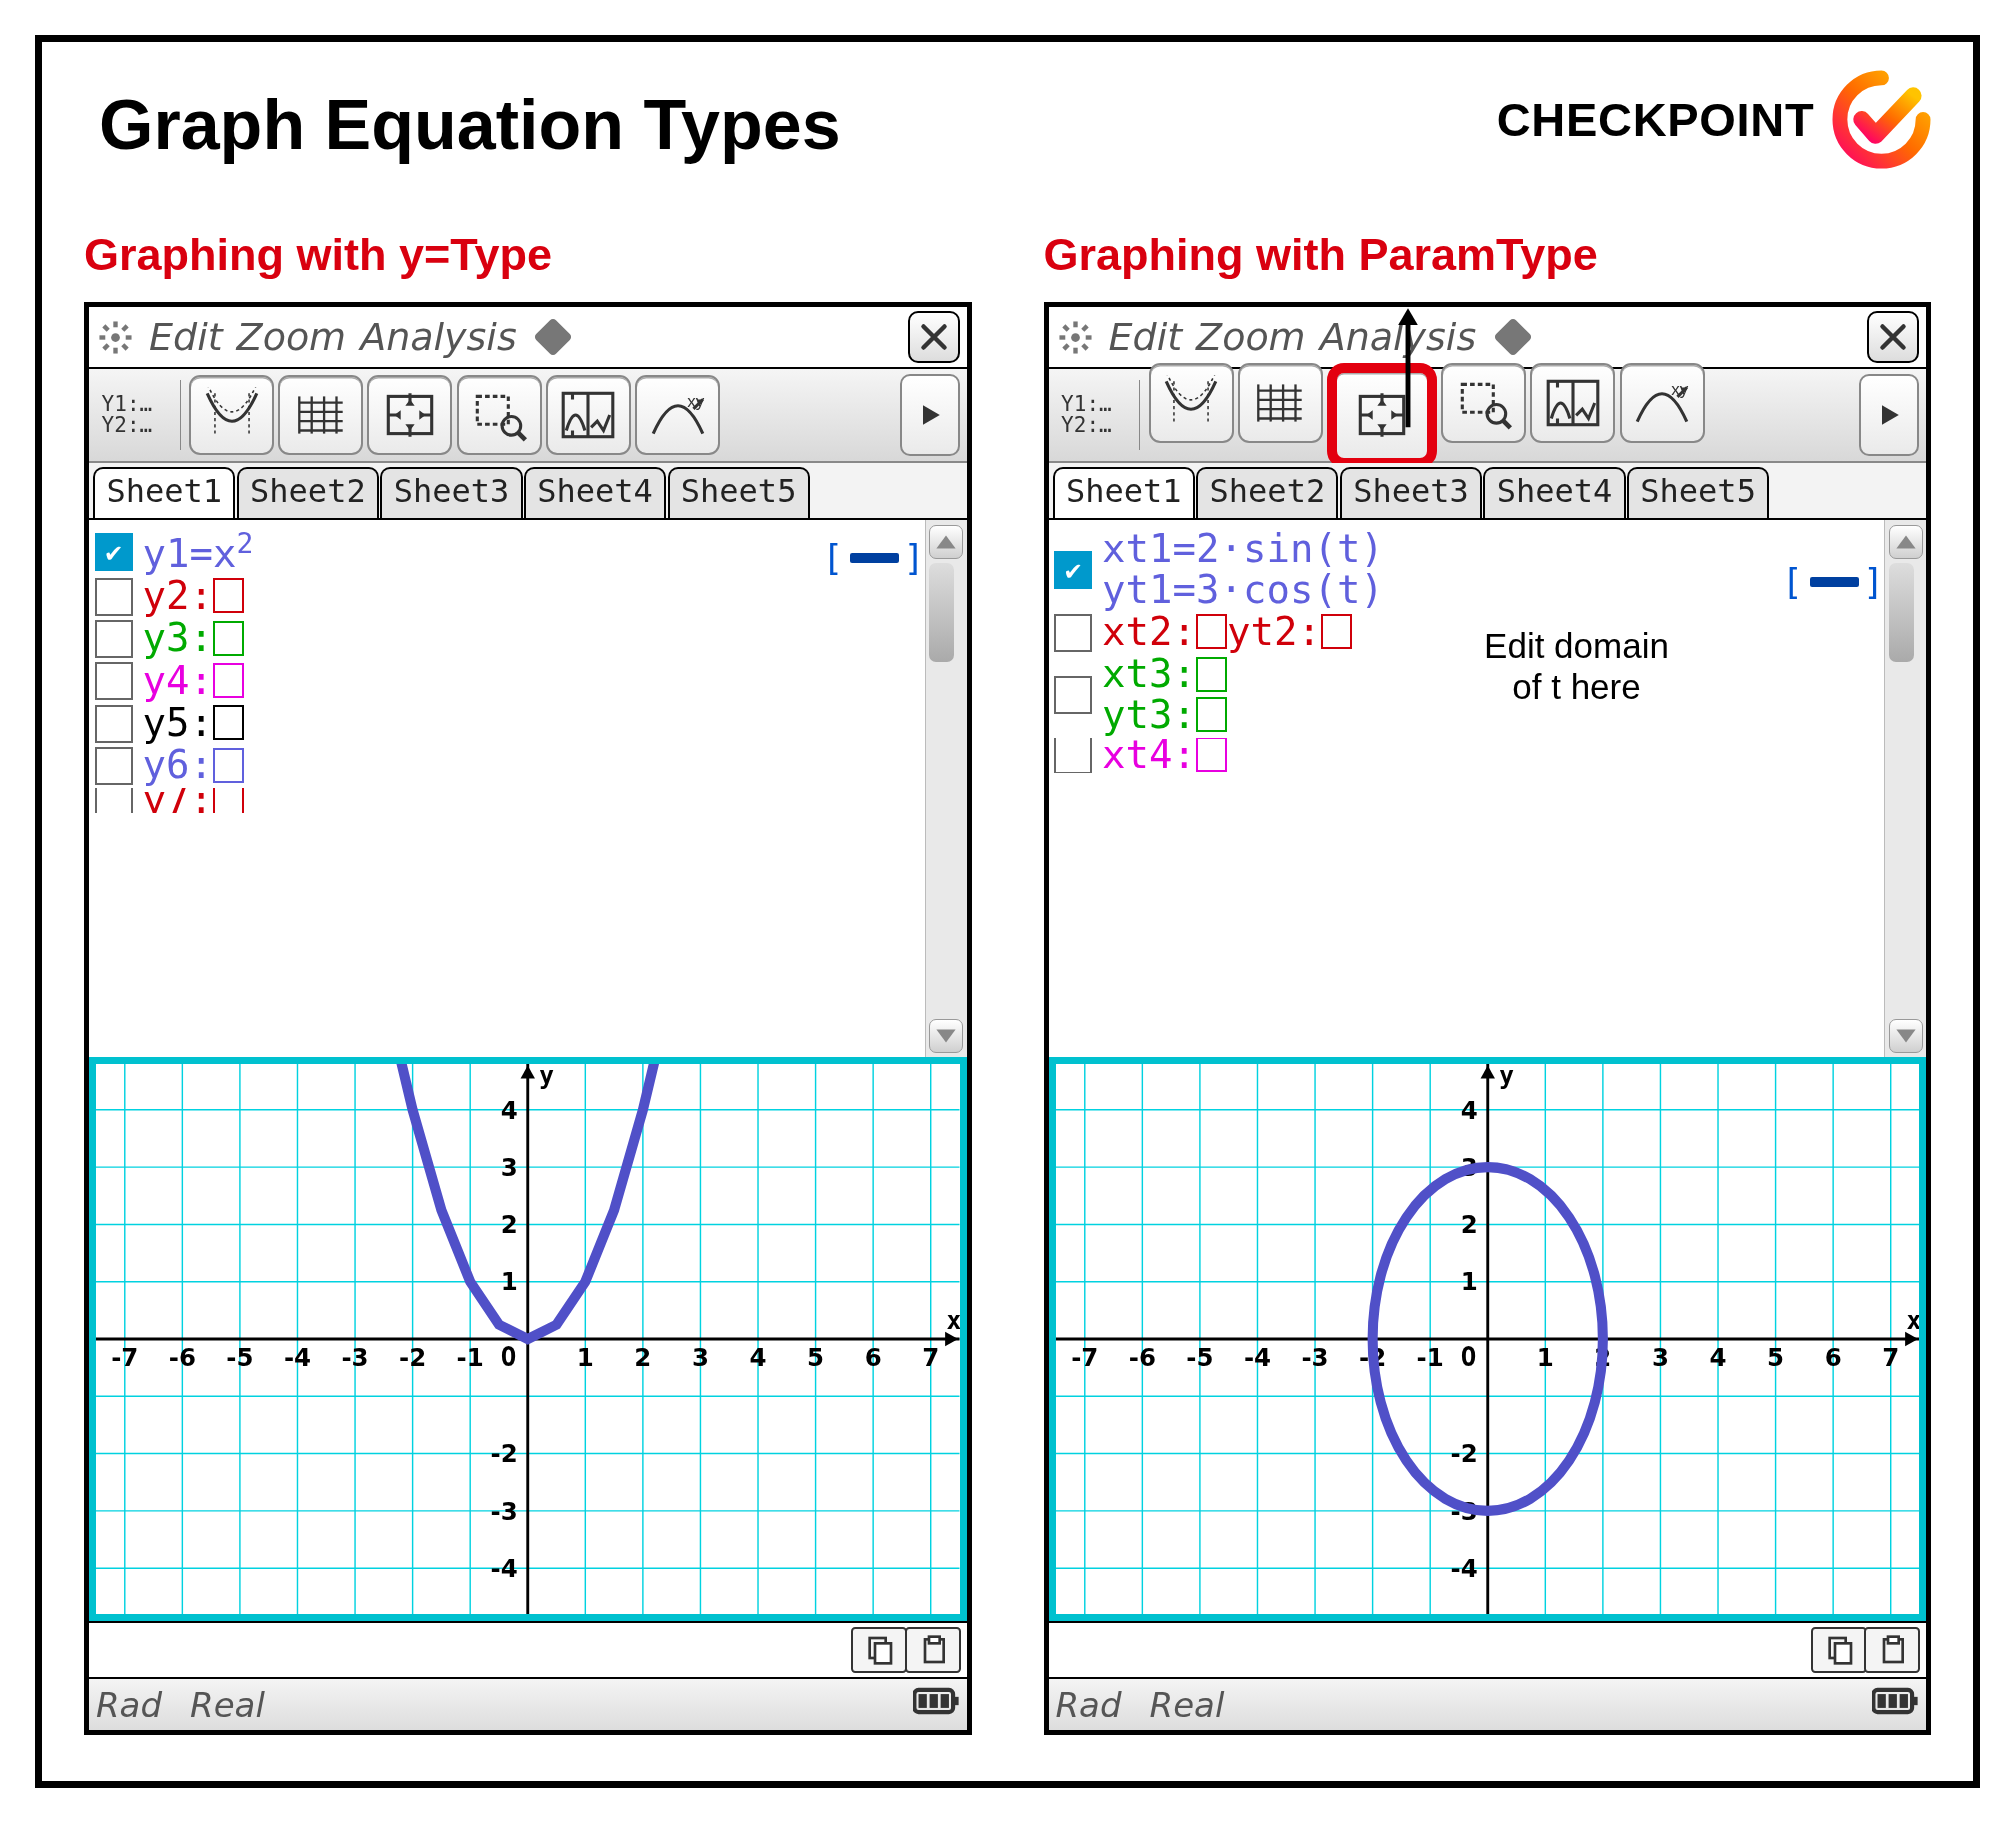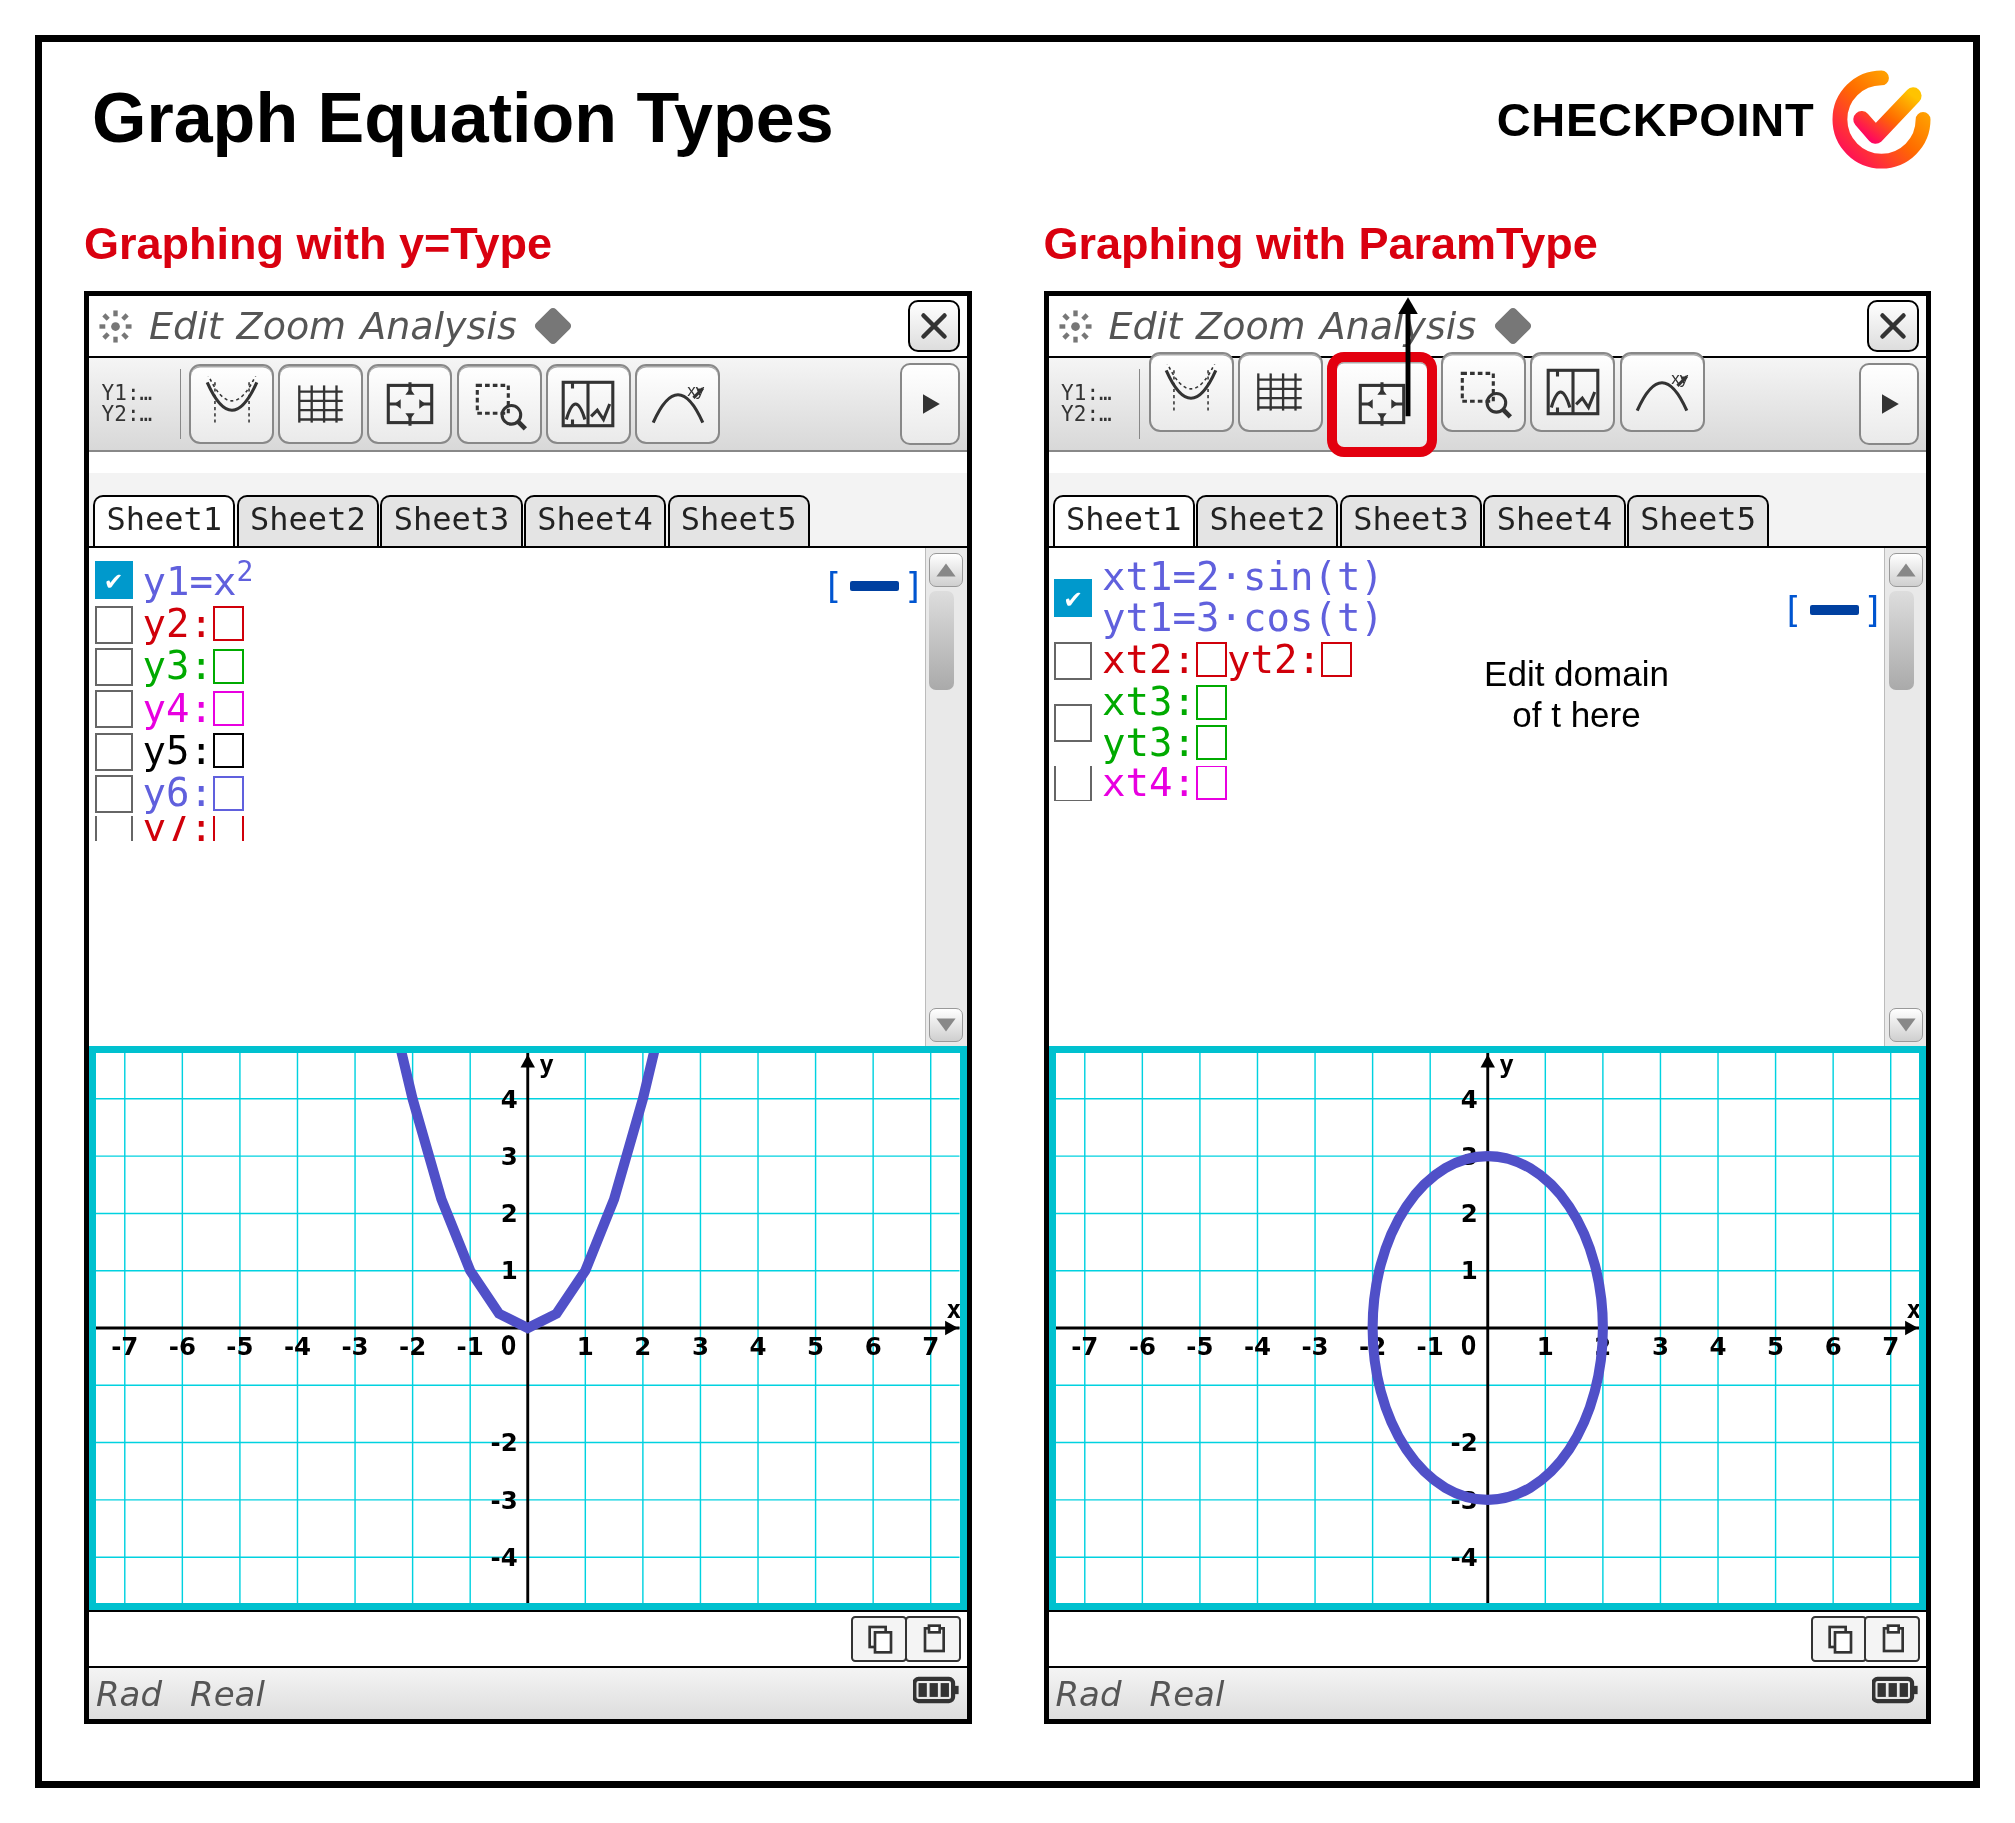--- a/index.html
+++ b/index.html
@@ -26,21 +26,21 @@
   .page{
     box-sizing:border-box;
     width:100%;height:100%;
     border:7px solid #000;
     padding:28px 42px 28px 42px;
     position:relative;
   }
   .header{
     display:flex;justify-content:space-between;align-items:flex-start;
   }
-  .title{font-size:70px;font-weight:700;margin:8px;}
+  .title{font-size:70px;font-weight:700;margin:15px;}
   .checkpoint{display:flex;align-items:center;gap:17.6px;}
   .checkpoint-label{font-size:47px;font-weight:800;letter-spacing:0.7px;}
   .checkpoint-icon svg{width:99px;height:99px;display:block;}
 
   .columns{display:flex;gap:72px;margin-top:49px;}
   .col{flex:1;min-width:0;}
   .col-title{color:var(--red);font-size:45px;font-weight:700;margin:0 0 21px 0;}
 
   .calc{
     border:5.6px solid #000;height:1423px;
@@ -90,22 +90,22 @@
   }
   .tool-play{
     width:56px;height:78px;border:2.1px solid #888;border-radius:10px;
     background:linear-gradient(#fff,#eaeaea);margin-left:auto;
     display:flex;align-items:center;justify-content:center;
   }
   .tool-play svg{width:28px;height:28px;}
 
   .tabs{
     display:flex;height:51px;border-bottom:2.1px solid #000;
-    background:#f3f3f3;padding-left:4.2px;padding-top:22px;
-    font-size:32px;font-style:normal;color:#222;margin-top:21px;
+    background:#f3f3f3;padding-left:4.2px;padding-top:4px;
+    font-size:32px;font-style:normal;color:#222;
   }
   .tab{
     padding:2.8px 11.3px 0 11.3px;border:2.1px solid #000;border-bottom:none;
     border-top-left-radius:10px;border-top-right-radius:10px;
     background:#e4e4e4;margin-right:1.4px;
   }
   .tab.active{background:#fff;}
 
   .eqarea{
     flex:1 1 auto;display:flex;background:#fff;overflow:hidden;

